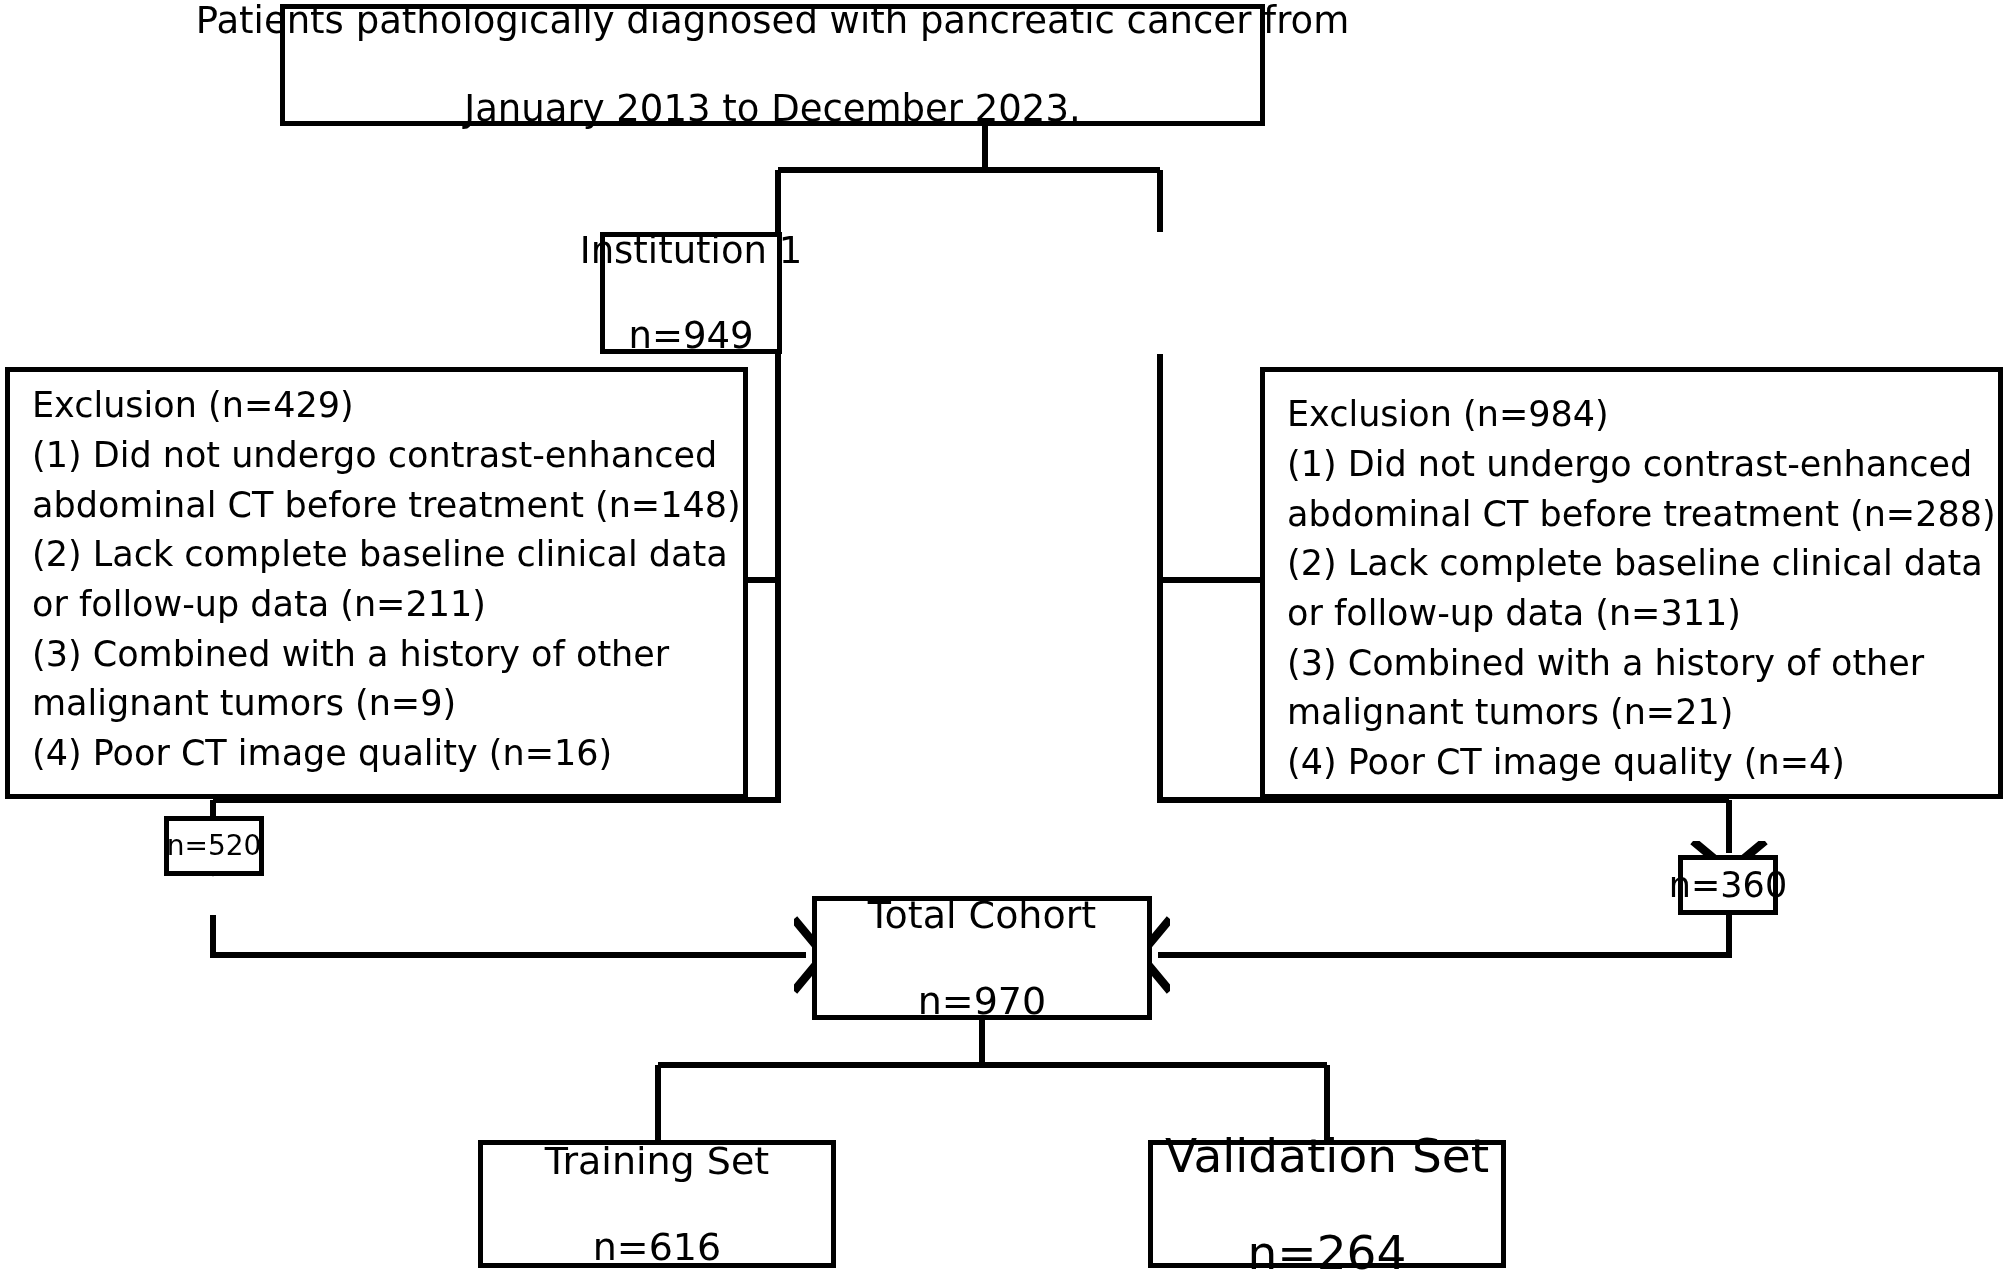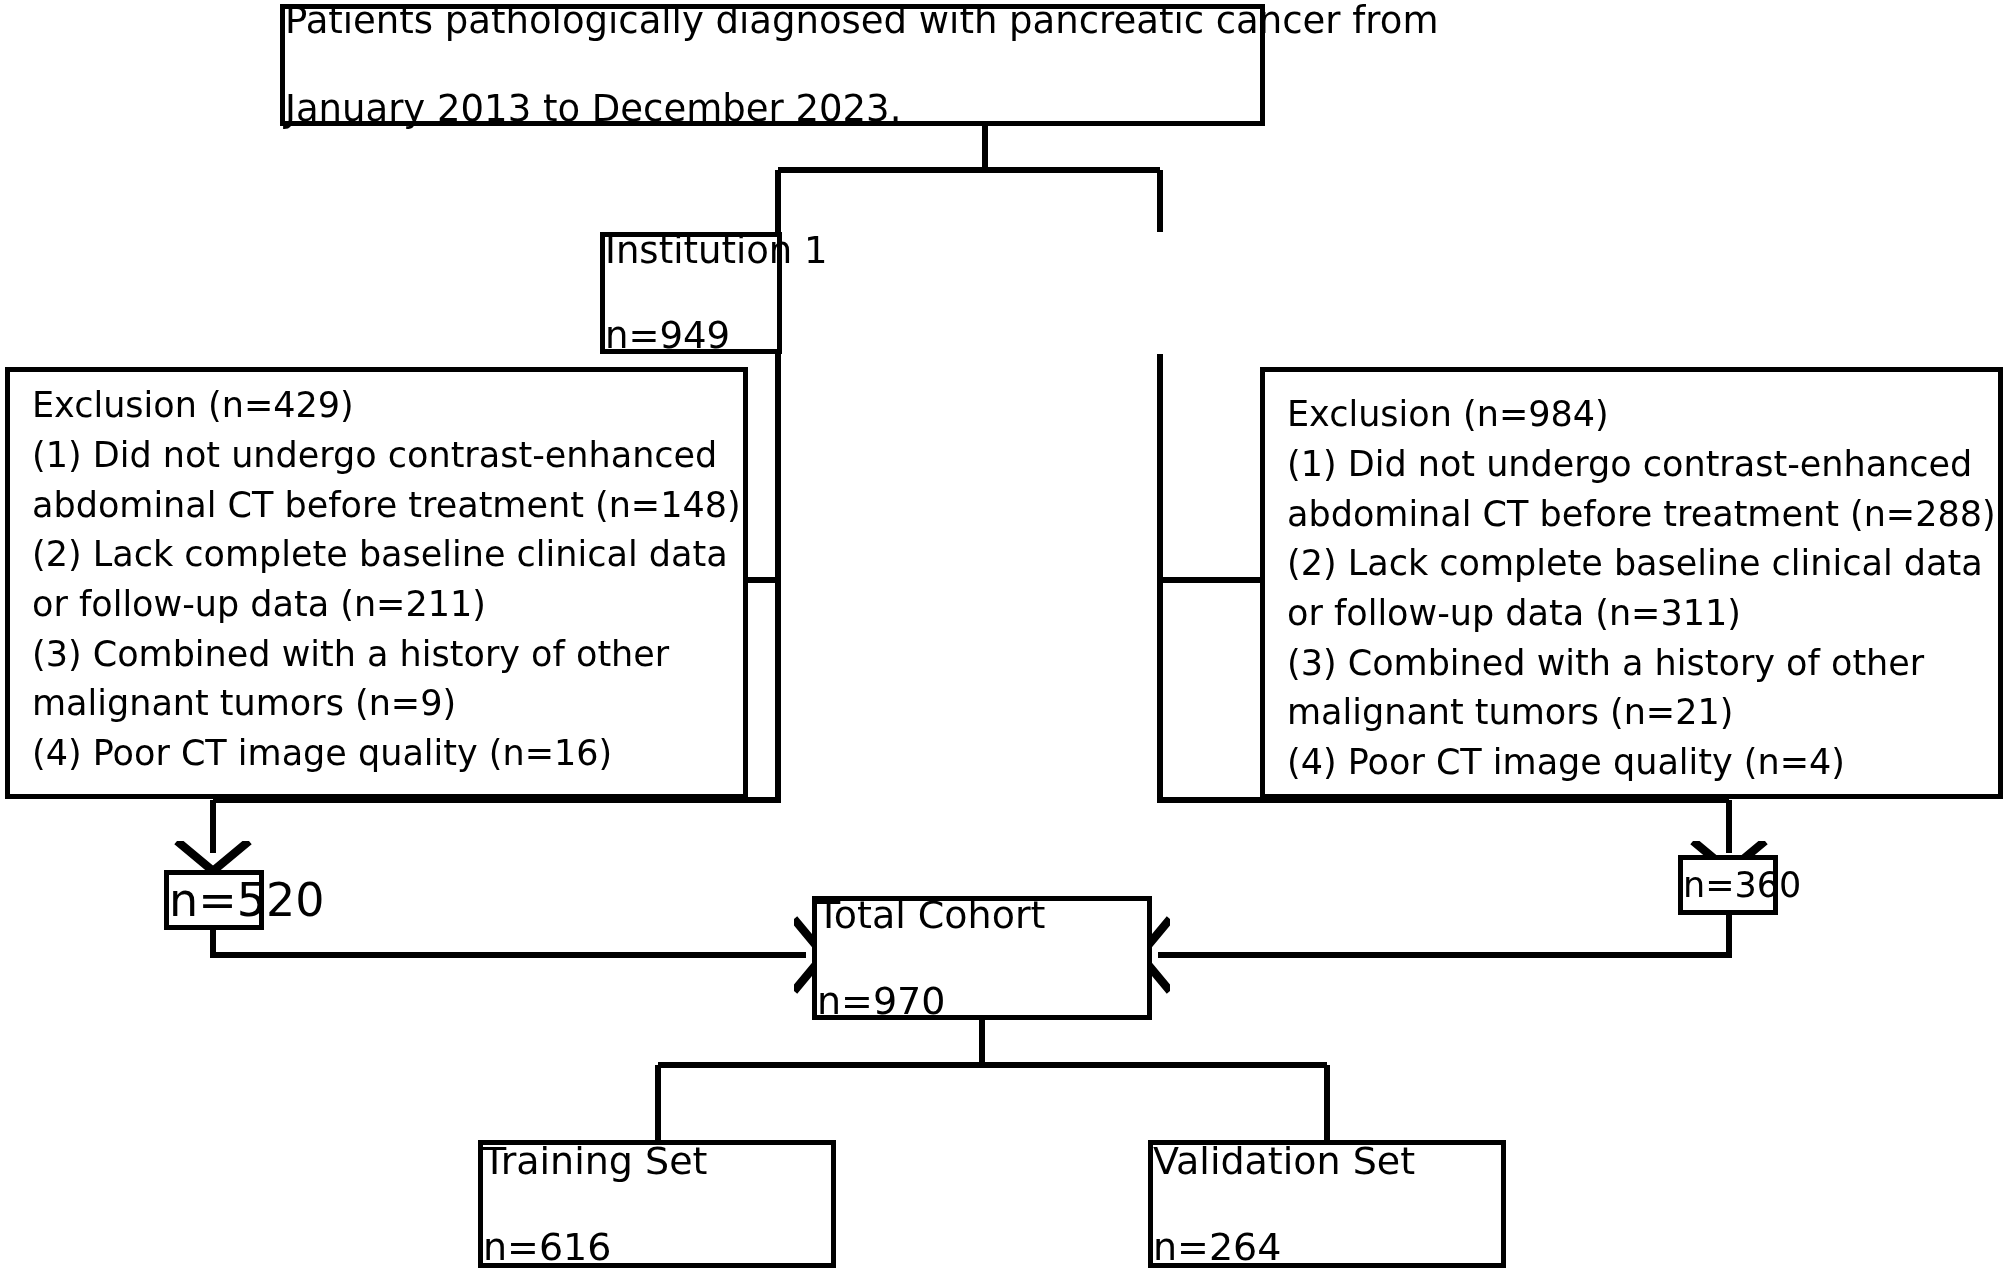--- a/index.html
+++ b/index.html
@@ -28,21 +28,21 @@
     position: absolute;
     box-sizing: border-box;
     border: 5px solid #000000;
     background: #ffffff;
     display: flex;
     flex-direction: column;
     justify-content: center;
     z-index: 2;
   }
   .box.center {
-    align-items: flex-start;
+    align-items: center;
     text-align: center;
     gap: 39px;
   }
   .box.left {
     align-items: flex-start;
     text-align: left;
   }
   .line {
     display: block;
     white-space: nowrap;
@@ -76,23 +76,23 @@
   }
   #box-excl2 {
     left: 1260px; top: 367px;
     width: 743px; height: 432px;
     font-size: 35px;
     padding: 22px 0 10px 22px;
   }
   #box-excl1 .line, #box-excl2 .line { line-height: 1.42; }
 
   #box-n520 {
-    left: 164px; top: 870px;
+    left: 164px; top: 816px;
     width: 100px; height: 60px;
-    font-size: 46px;
+    font-size: 28px;
   }
   #box-n360 {
     left: 1678px; top: 855px;
     width: 100px; height: 60px;
     font-size: 35px;
   }
 
   #box-total {
     left: 812px; top: 896px;
     width: 340px; height: 124px;
@@ -100,21 +100,21 @@
   }
 
   #box-train {
     left: 478px; top: 1140px;
     width: 358px; height: 128px;
     font-size: 38px;
   }
   #box-valid {
     left: 1148px; top: 1140px;
     width: 358px; height: 128px;
-    font-size: 38px;
+    font-size: 47px;
   }
 </style>
 </head>
 <body>
 
 <div id="stage">
 
   <svg class="connectors" viewBox="0 0 2008 1270" width="2008" height="1270" xmlns="http://www.w3.org/2000/svg">
     <defs>
       <marker id="arrow-down" markerWidth="14" markerHeight="14" refX="2" refY="7" orient="auto" markerUnits="strokeWidth">

